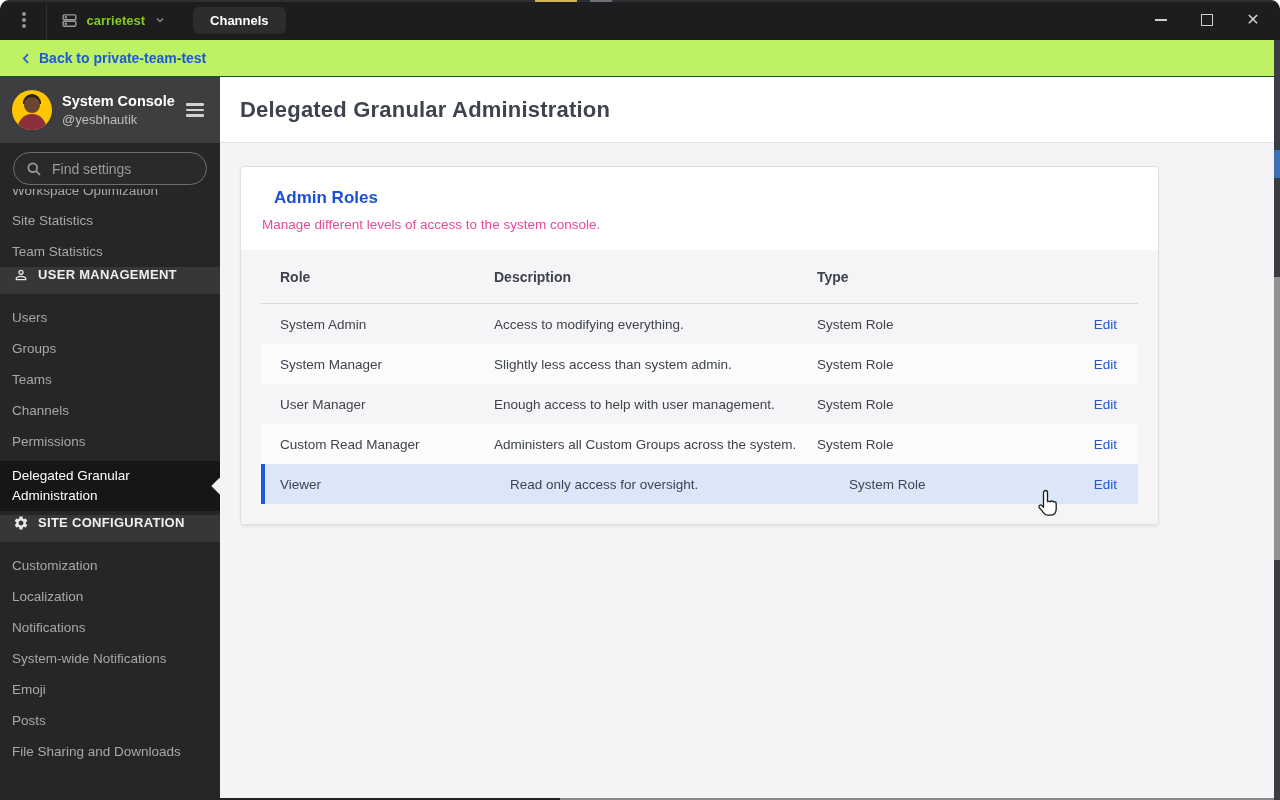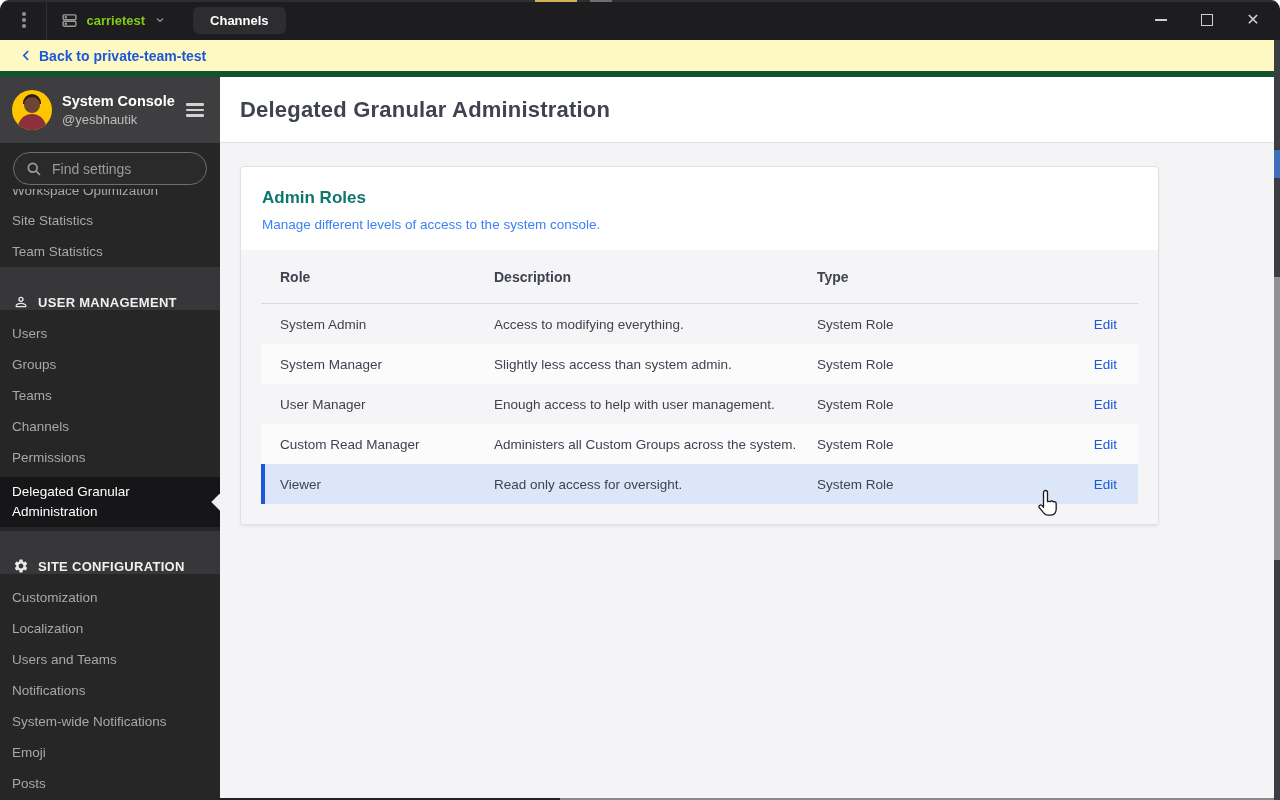--- a/index.html
+++ b/index.html
@@ -17,21 +17,21 @@
   .tb-sep{width:1px;height:40px;background:#2f2f31;margin-left:16px;}
   .server-btn{display:flex;align-items:center;gap:9px;margin-left:14px;color:#84cc16;font-size:13px;font-weight:700;cursor:pointer;}
   .tab{margin-left:27px;background:#2d2d2f;color:#fff;height:27px;border-radius:6px;display:flex;align-items:center;padding:0 17px;font-size:13px;font-weight:700;cursor:pointer;}
   .win-controls{margin-left:auto;display:flex;margin-right:4px;}
   .win-btn{width:46px;height:40px;display:flex;align-items:center;justify-content:center;cursor:pointer;}
   .glyph-min{width:12px;height:1.5px;background:#cfcfcf;display:block;}
   .glyph-max{width:10px;height:10px;border:1.3px solid #cfcfcf;display:block;}
   .glyph-close{color:#cfcfcf;font-size:16px;line-height:1;font-family:"DejaVu Sans",sans-serif;}
 
   
-  .backbar{height:37px;background:#fef9c3;display:flex;align-items:center;border-bottom:6px solid #14532d;box-sizing:border-box;position:relative;z-index:5;}
+  .backbar{height:37px;background:#bef264;display:flex;align-items:center;border-bottom:1px solid #14532d;box-sizing:border-box;position:relative;z-index:5;}
   .back-link{display:flex;align-items:center;gap:6px;margin-left:20px;color:var(--accent,#1c58d9);font-size:14px;font-weight:600;cursor:pointer;text-decoration:none;}
 
   
   .app-body{display:flex;height:723px;}
 
   
   .sidebar{width:220px;background:#262626;display:flex;flex-direction:column;flex-shrink:0;}
   .sidebar-header{height:66px;background:#3e3e40;display:flex;align-items:center;padding:0 12px;box-sizing:border-box;}
   .avatar{width:40px;height:40px;border-radius:50%;background:#ffc600;position:relative;overflow:hidden;flex-shrink:0;}
   .avatar .head{position:absolute;left:12px;top:7px;width:16px;height:16px;border-radius:50%;background:#6b4632;}
@@ -45,42 +45,42 @@
 
   .search-wrap{padding:9px 13px 4px;}
   .search-box{height:33px;border:1.5px solid #6f6f6f;border-radius:17px;display:flex;align-items:center;padding:0 12px;gap:8px;box-sizing:border-box;background:#2a2a2a;}
   .search-box input{background:transparent;border:none;outline:none;color:#f97316;font-size:14px;width:140px;font-family:inherit;}
   .search-box input::placeholder{color:#9b9b9b;}
 
   .sidebar-nav{flex:1;overflow:hidden;}
   .nav-item{height:31px;display:flex;align-items:center;padding:0 12px;color:#a8a8a8;font-size:13.5px;cursor:pointer;box-sizing:border-box;}
   .nav-item.clipped{height:16px;overflow:hidden;align-items:flex-start;text-align:center;}
   .nav-item.clipped .nav-label{margin-top:-6px;display:block;}
-  .nav-section{height:43px;background:#373739;color:#f0f0f0;display:flex;align-items:flex-end;gap:9px;padding:0 13px;font-size:13px;font-weight:700;letter-spacing:.3px;}
+  .nav-section{height:27px;background:#373739;color:#f0f0f0;display:flex;align-items:flex-start;gap:9px;padding:0 13px;font-size:13px;font-weight:700;letter-spacing:.3px;}
   .nav-section + .nav-item{margin-top:8px;}
   .nav-item.selected{background:#161618;color:#fff;height:auto;padding:5px 26px 5px 12px;line-height:20px;position:relative;margin:4px 0 4px;}
   .diamond{position:absolute;right:-7px;top:50%;width:13px;height:13px;background:#f1f1f3;transform:translateY(-50%) rotate(45deg);}
 
   
   .main{flex:1;background:#f4f4f6;min-width:0;}
   .main-header{height:66px;background:#fff;display:flex;align-items:center;padding-left:20px;border-bottom:1px solid #e0e0e3;box-sizing:border-box;}
   .page-title{color:#3f4350;font-size:22px;font-weight:600;letter-spacing:.2px;}
   .main-body{padding:23px 0 0 20px;}
 
   .card{width:919px;background:#fff;border:1px solid #e0e0e3;border-radius:4px;box-shadow:0 2px 3px rgba(0,0,0,.06);box-sizing:border-box;overflow:hidden;}
   .card-head{padding:21px 21px 18px;}
-  .card-title{color:#0f766e;font-size:17px;font-weight:600;}
-  .card-subtitle{color:#3b82f6;font-size:13.5px;margin-top:9px;}
+  .card-title{color:#1d4ed8;font-size:17px;font-weight:600;margin-left:12px;}
+  .card-subtitle{color:#ec4899;font-size:13.5px;margin-top:9px;}
 
   .table-section{background:#f5f5f7;padding:0 20px 20px;}
   .thead,.trow{display:grid;grid-template-columns:214px 323px 1fr 52px;align-items:center;padding:0 21px 0 19px;box-sizing:border-box;}
   .thead{height:54px;border-bottom:1px solid #d9d9dc;color:#3f4350;font-size:14px;font-weight:600;}
   .trow{height:40px;font-size:13.5px;color:#3f4350;}
   .trow.alt{background:#fbfbfc;}
-  .trow.highlight{background:var(--row-highlight,#dbe7f8);border-left:4px solid var(--accent,#1c58d9);padding-left:15px;}
+  .trow.highlight{background:var(--row-highlight,#dbe7f8);border-left:4px solid var(--accent,#1c58d9);padding-left:15px;gap:16px;}
   .edit-link{color:var(--accent,#1c58d9);text-decoration:none;cursor:pointer;justify-self:end;}
 
   
   .right-strip{position:absolute;top:40px;right:0;bottom:0;width:6px;background:#3a3d41;z-index:50;}
   .strip-blue{position:absolute;top:110px;right:0;width:6px;height:28px;background:#3d6fba;}
   .strip-thumb{position:absolute;top:237px;right:0;width:6px;height:283px;background:#8f9193;cursor:pointer;}
 
   
   .bottom-strip{position:absolute;left:0;bottom:0;width:1280px;height:2px;z-index:55;pointer-events:none;}
   .bs-seg{position:absolute;bottom:0;height:2px;}
@@ -218,23 +218,20 @@
             </span>
             <span>SITE CONFIGURATION</span>
           </div>
           <div class="nav-item">
             <span class="nav-label">Customization</span>
           </div>
           <div class="nav-item">
             <span class="nav-label">Localization</span>
           </div>
           <div class="nav-item">
-            <span class="nav-label">Users and Teams</span>
-          </div>
-          <div class="nav-item">
             <span class="nav-label">Notifications</span>
           </div>
           <div class="nav-item">
             <span class="nav-label">System-wide Notifications</span>
           </div>
           <div class="nav-item">
             <span class="nav-label">Emoji</span>
           </div>
           <div class="nav-item">
             <span class="nav-label">Posts</span>

